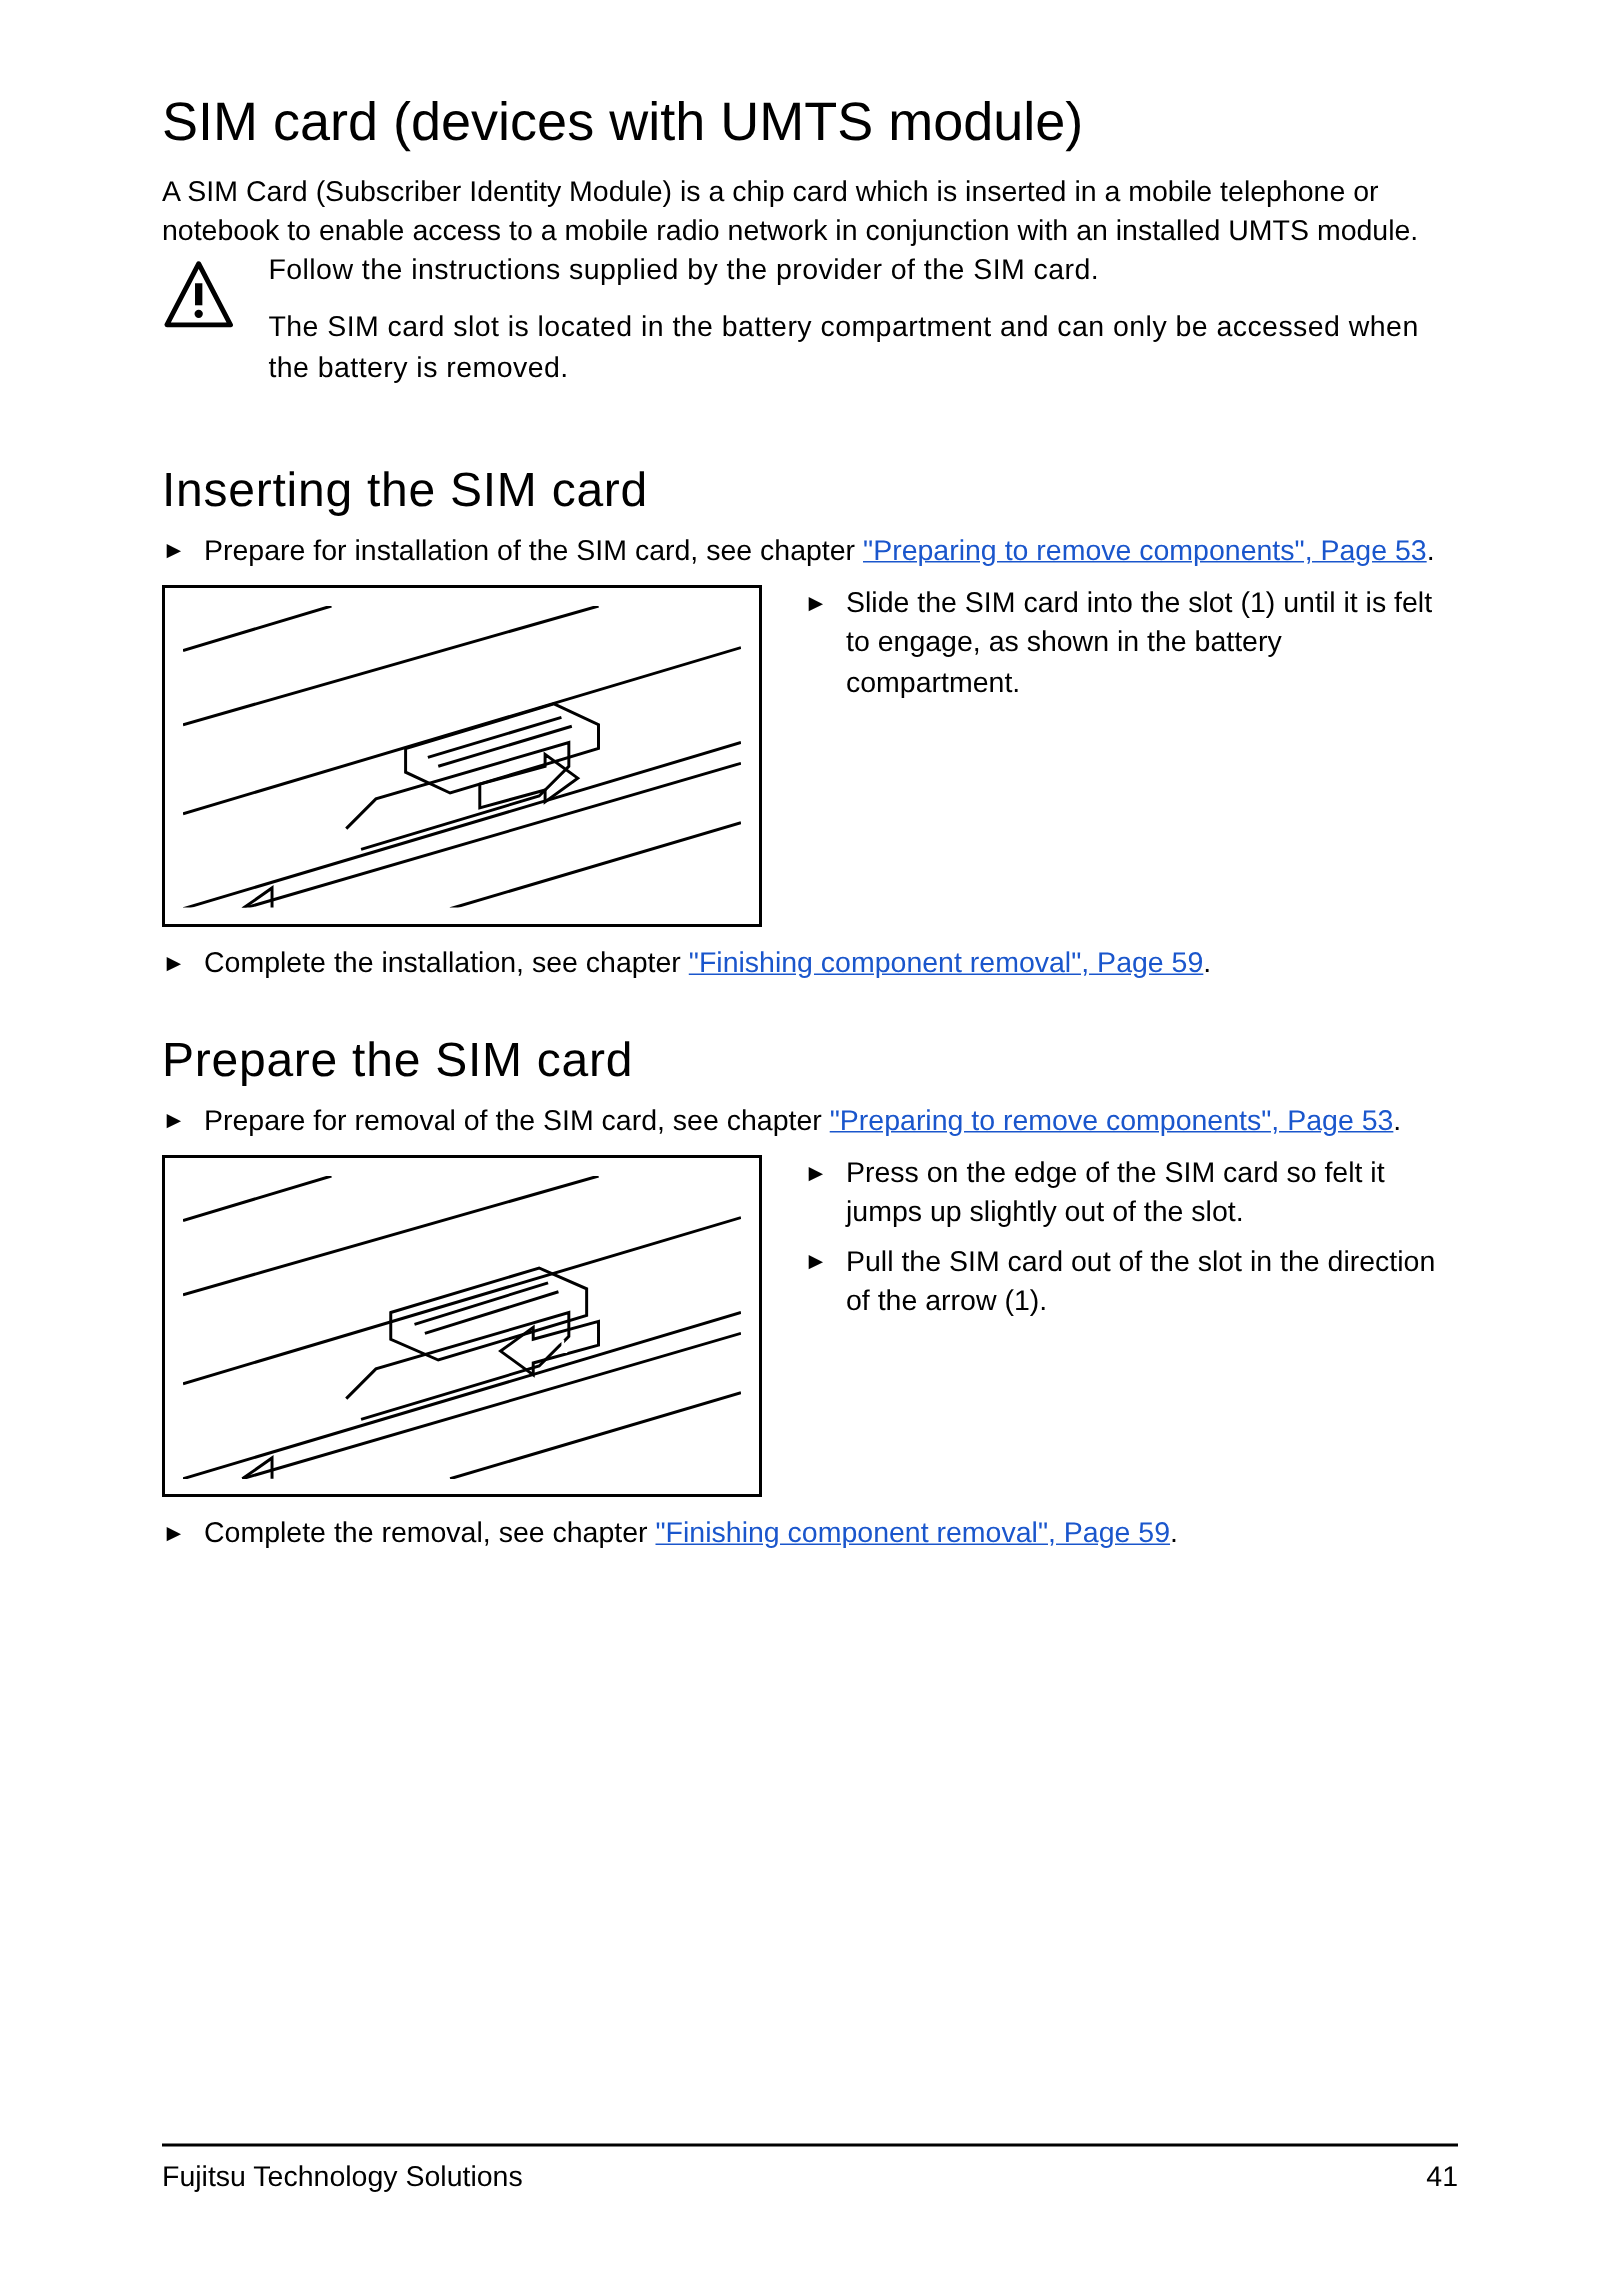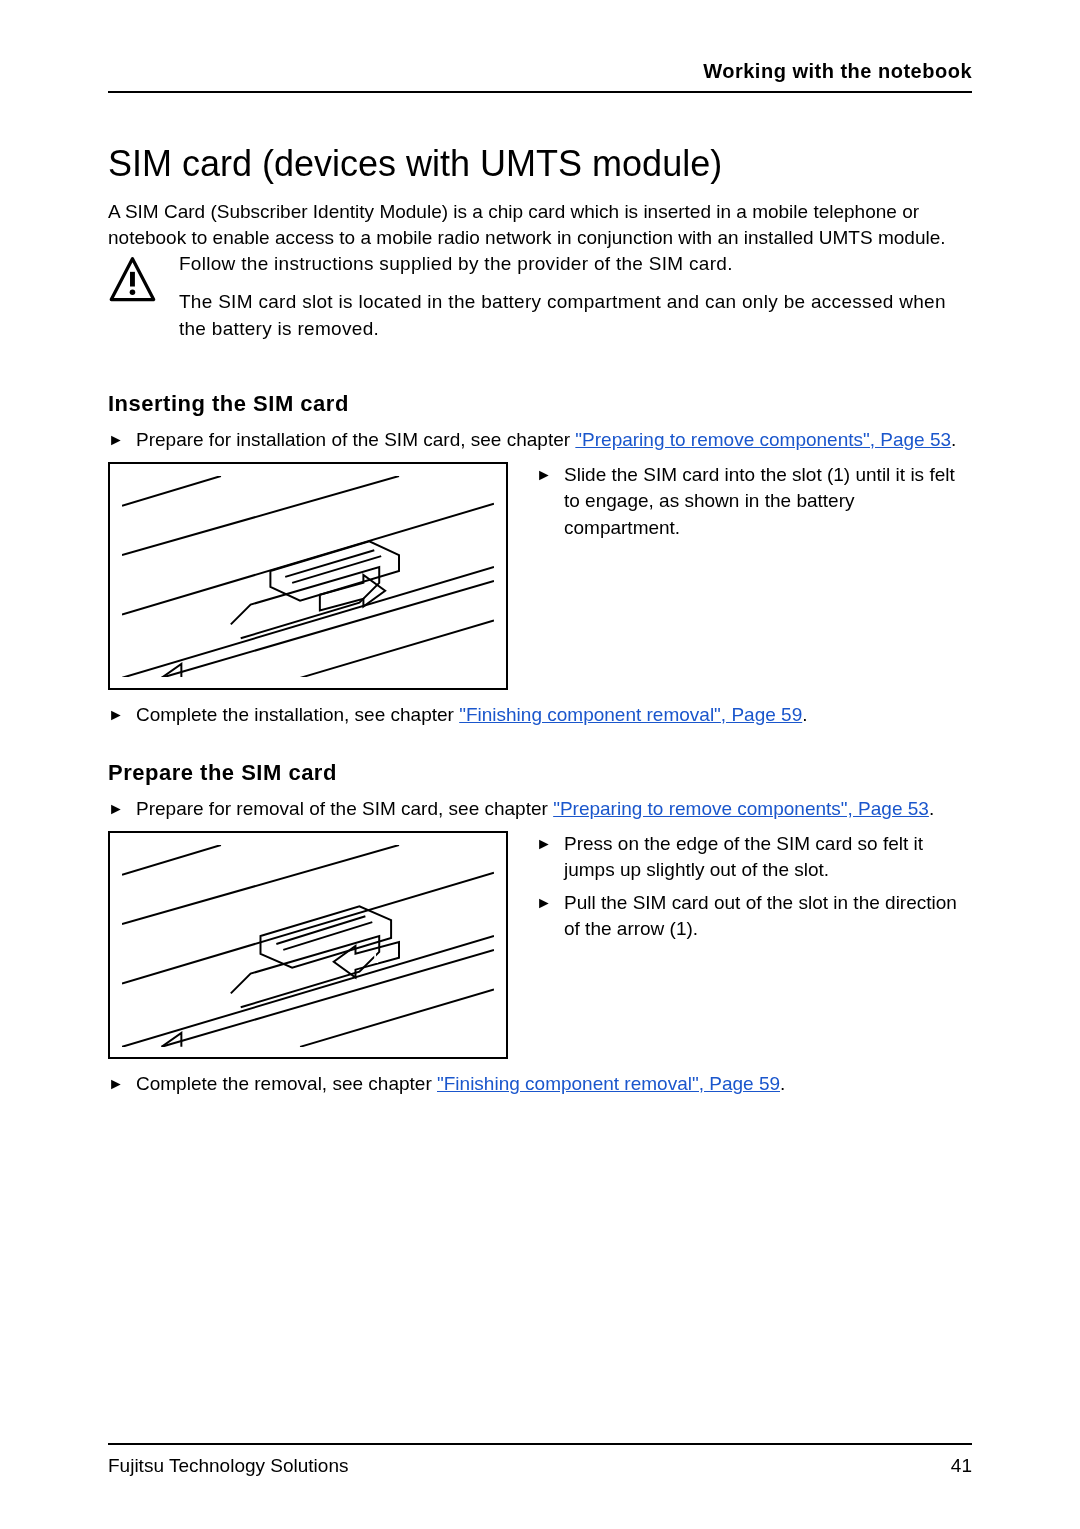--- a/index.html
+++ b/index.html
@@ -40,22 +40,22 @@
     gap: 22px;
     margin-bottom: 48px;
   }
   .caution-text {
     font-size: 19px;
     line-height: 1.45;
     letter-spacing: 0.3px;
   }
   .caution-text div:first-child { margin-bottom: 10px; }
   .h2 {
-    font-size: 22px;
-    font-weight: 700;
+    font-size: 32px;
+    font-weight: 400;
     margin-bottom: 10px;
     letter-spacing: 0.5px;
   }
   .step {
     display: flex;
     align-items: flex-start;
     font-size: 19px;
     line-height: 1.4;
     margin-bottom: 6px;
   }
@@ -84,21 +84,21 @@
     overflow: hidden;
   }
   .figure-text {
     flex: 1;
   }
   .section-gap { height: 26px; }
   .page-footer {
     position: absolute;
     left: 108px;
     right: 108px;
-    bottom: 52px;
+    bottom: 66px;
   }
   .footer-rule {
     border-top: 2px solid #000;
     margin-bottom: 10px;
   }
   .footer-row {
     display: flex;
     justify-content: space-between;
     font-size: 19px;
   }
@@ -114,21 +114,20 @@
   }
   .sim-fill { fill: #e0e0e0; stroke:#000; stroke-width:2; }
   .arrow-badge { fill:#000; }
   .arrow-badge-text { fill:#fff; font-size:13px; font-weight:700; }
 </style>
 </head>
 <body>
 
 <div class="page">
 
-  <div class="running-header">Working  with  the  notebook</div>
 
   <div class="h1">SIM card (devices with UMTS module)</div>
   <div class="intro">A SIM Card (Subscriber Identity Module) is a chip card which is inserted in a mobile telephone or notebook to enable access to a mobile radio network in conjunction with an installed UMTS module.</div>
 
   <div class="caution">
     <svg width="60" height="60" viewBox="0 0 60 60">
       <polygon points="30,4 56,54 4,54" fill="none" stroke="#000" stroke-width="4" stroke-linejoin="round"></polygon>
       <rect x="27" y="20" width="6" height="18" fill="#000"></rect>
       <circle cx="30" cy="45" r="3.4" fill="#000"></circle>
     </svg>

